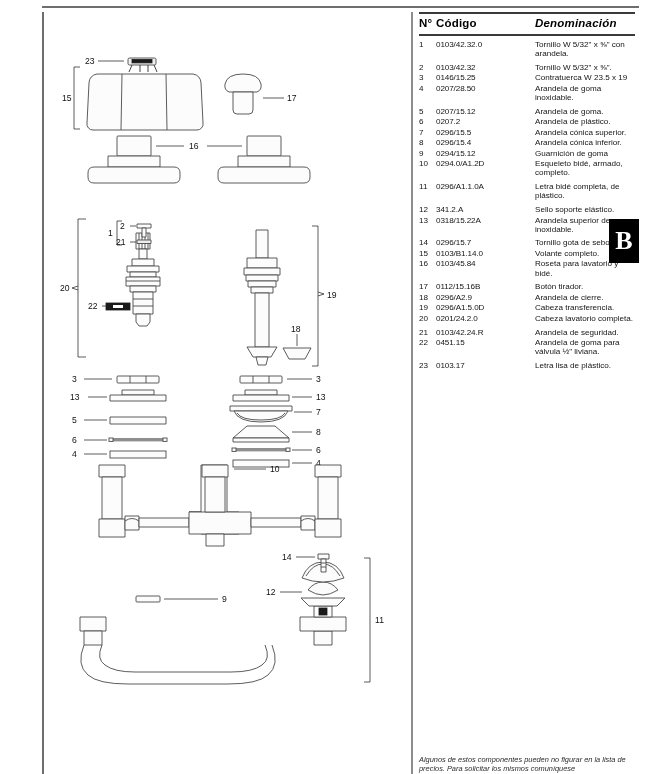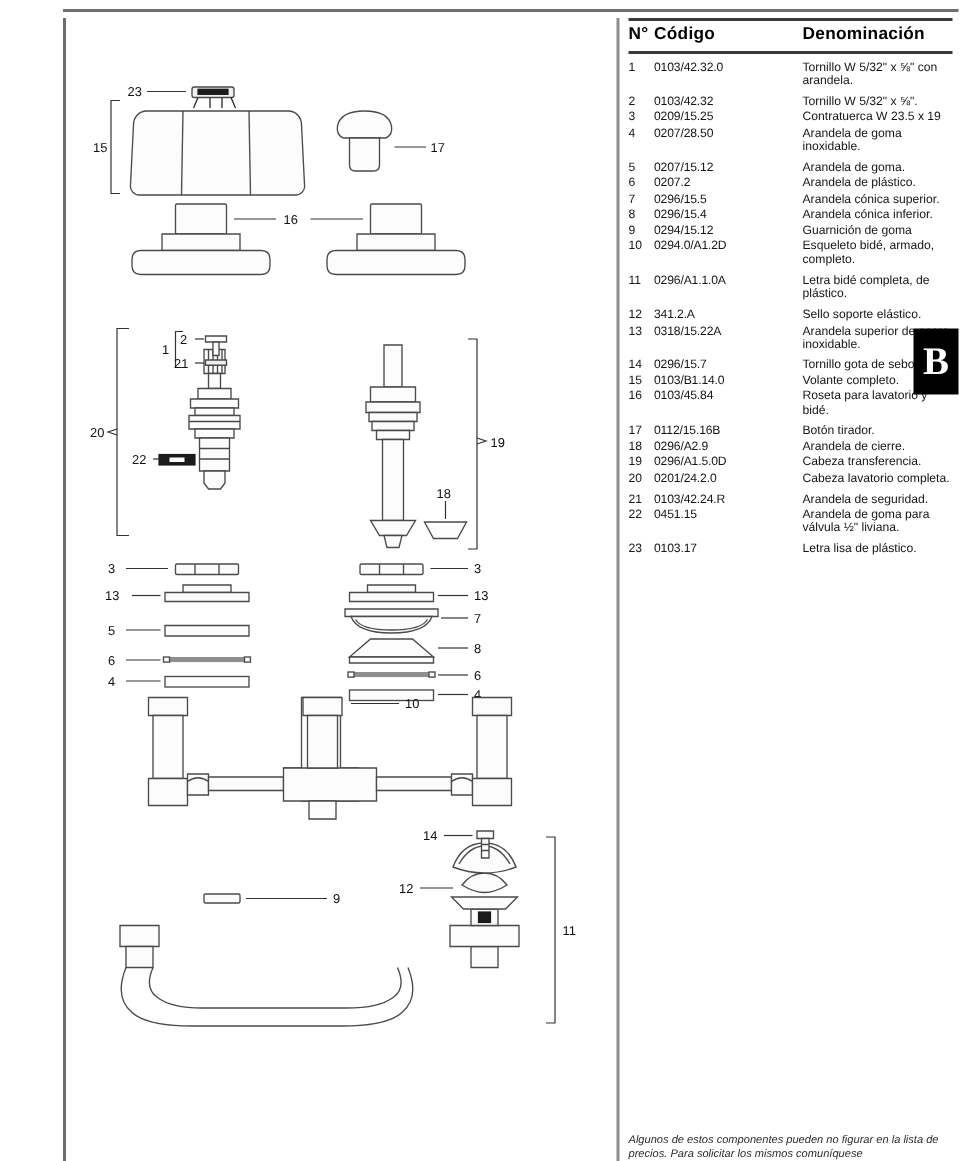--- a/index.html
+++ b/index.html
@@ -16,21 +16,21 @@
   .divider-v{position:absolute;left:411px;top:12px;width:1.5px;height:762px;background:#8d8d8d;}
 
   
   .table-col{position:absolute;left:419px;top:12px;width:222px;}
   .thead{position:relative;height:24px;}
   .thead .rule-a{position:absolute;left:0;top:0;width:216px;height:1.5px;background:#3a3a3a;}
   .thead .rule-b{position:absolute;left:0;top:22px;width:216px;height:1.5px;background:#3a3a3a;}
   .th{position:absolute;top:5px;font-size:11.5px;font-weight:bold;letter-spacing:.2px;color:#000;}
   .th-num{left:0;}
   .th-code{left:17px;}
-  .th-den{left:116px;}
+  .th-den{left:116px;font-style:italic;}
 
   table.parts{border-collapse:collapse;width:216px;margin-top:4px;table-layout:fixed;}
   table.parts td{
     vertical-align:top;font-size:8.1px;line-height:9.2px;
     padding:0 0 1.3px 0;color:#141414;
   }
   td.c-num{width:17px;}
   td.c-code{width:99px;letter-spacing:-.1px;}
   td.c-den{width:100px;}
   tr.gap td{padding-top:3.2px;}
@@ -343,21 +343,21 @@
             <td class="c-code">0103/42.32.0</td>
             <td class="c-den">Tornillo W 5/32" x ⅝" con arandela.</td>
           </tr>
           <tr class="gap">
             <td class="c-num">2</td>
             <td class="c-code">0103/42.32</td>
             <td class="c-den">Tornillo W 5/32" x ⅝".</td>
           </tr>
           <tr>
             <td class="c-num">3</td>
-            <td class="c-code">0209/15.25</td>
+            <td class="c-code">0146/15.25</td>
             <td class="c-den">Contratuerca W 23.5 x 19</td>
           </tr>
           <tr>
             <td class="c-num">4</td>
             <td class="c-code">0207/28.50</td>
             <td class="c-den">Arandela de goma inoxidable.</td>
           </tr>
           <tr class="gap">
             <td class="c-num">5</td>
             <td class="c-code">0207/15.12</td>

